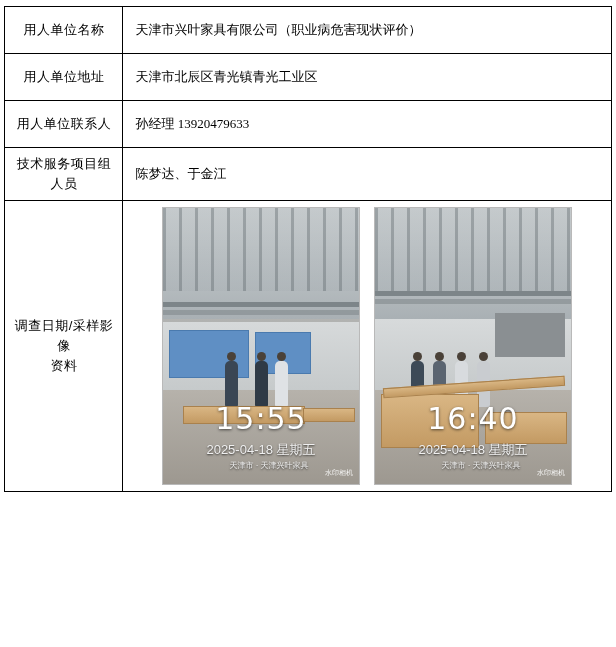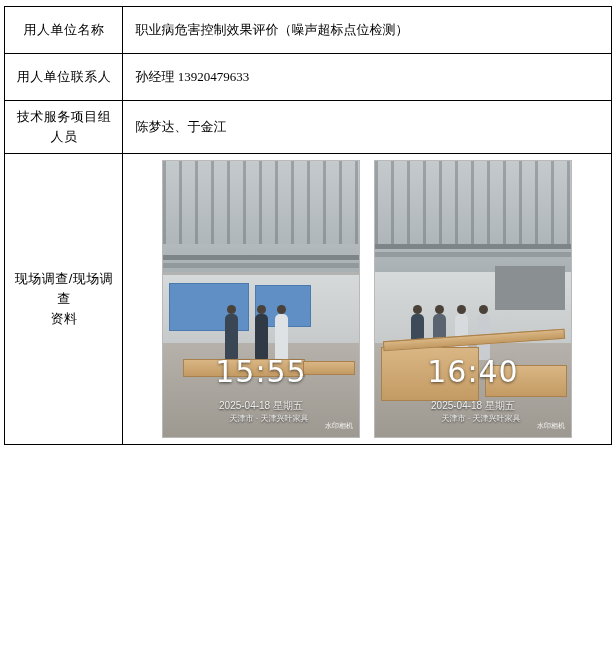--- a/index.html
+++ b/index.html
@@ -145,21 +145,21 @@
     font-family: "DejaVu Sans", sans-serif;
     text-shadow: 0 1px 3px rgba(0,0,0,0.6);
     letter-spacing: 1px;
   }
   .ph-meta {
     position: absolute;
     left: 0; right: 0;
     bottom: 24px;
     text-align: center;
     color: #f0f0f0;
-    font-size: 10px;
+    font-size: 13px;
     text-shadow: 0 1px 2px rgba(0,0,0,0.7);
   }
   .ph-loc {
     position: absolute;
     left: 16px; right: 0;
     bottom: 12px;
     text-align: center;
     color: #f0f0f0;
     font-size: 8px;
     text-shadow: 0 1px 2px rgba(0,0,0,0.7);
@@ -182,43 +182,47 @@
     <col style="width:128px">
     <col style="width:60px">
     <col style="width:112px">
     <col style="width:88px">
     <col style="width:100px">
   </colgroup>
 
   <tbody>
       <tr>
     <td class="lbl tall">用人单位名称</td>
-    <td class="val" colspan="5">职业病危害控制效果评价（噪声超标点位检测）</td>
-  </tr>
-
+    <td class="val" colspan="5">天津市兴叶家具有限公司（职业病危害现状评价）</td>
+  </tr>
+
+  <tr>
+    <td class="lbl tall">用人单位地址</td>
+    <td class="val" colspan="5">天津市北辰区青光镇青光工业区</td>
+  </tr>
 
 
   <tr>
     <td class="lbl tall">用人单位联系人</td>
     <td class="val handwrite" colspan="5">孙经理 13920479633</td>
   </tr>
 
   <tr>
     <td class="lbl">
       <div>技术服务项目组</div>
       <div>人员</div>
     </td>
     <td class="val" colspan="5">陈梦达、于金江</td>
   </tr>
 
 
 
   <tr>
     <td class="lbl">
-      <div>现场调查/现场调查</div>
+      <div>调查日期/采样影像</div>
       <div>资料</div>
     </td>
     <td class="photos-cell" colspan="5">
       <div class="photos">
 
         <div class="photo">
           <div class="ph-sky"></div>
           <div class="ph-roof"></div>
           <div class="ph-beam" style="top:34%"></div>
           <div class="ph-wall"></div>

